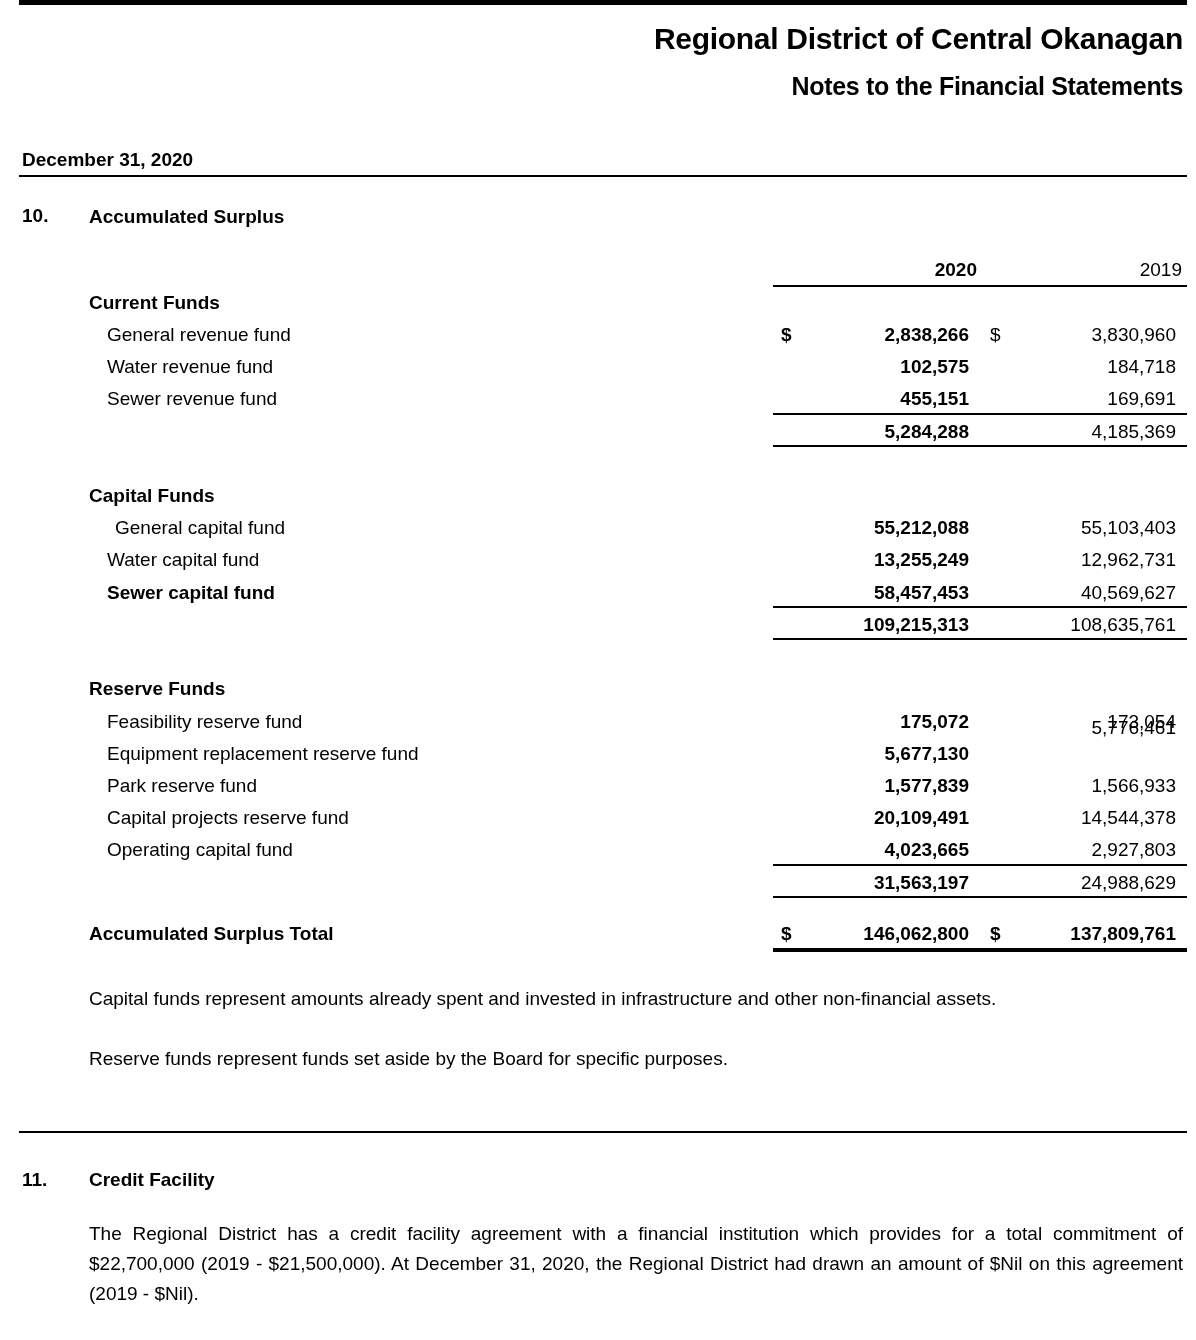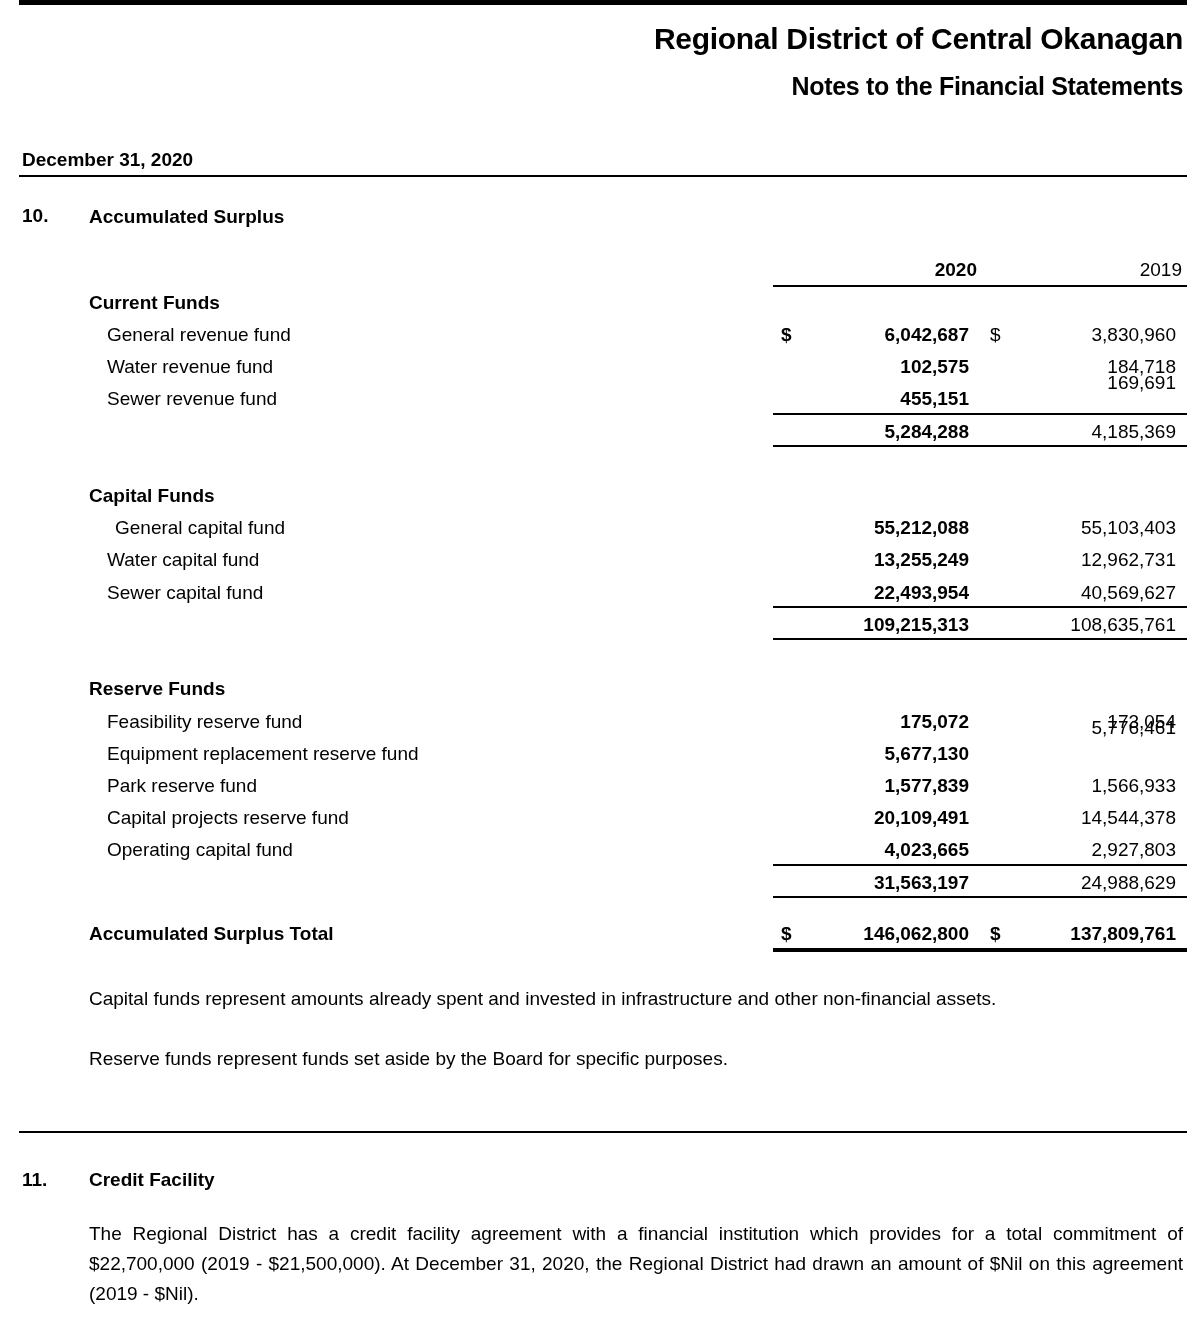--- a/index.html
+++ b/index.html
@@ -39,55 +39,55 @@
 <div class="abs note-head" style="top:206px;">Accumulated Surplus</div>
 
 <div class="abs yr20">2020</div>
 <div class="abs yr19">2019</div>
 <div class="rule" style="left:773px; top:285px; width:414px; height:2px;"></div>
 
 <div class="abs group-head" style="top:292px;">Current Funds</div>
 <div>
   <div class="abs row-label" style="top:324px;">General revenue fund</div>
   <div class="abs cur b" style="left:781px; top:324px;">$</div>
-  <div class="abs v20" style="top:324px;">6,042,687</div>
+  <div class="abs v20" style="top:324px;">2,838,266</div>
   <div class="abs cur" style="left:990px; top:324px;">$</div>
   <div class="abs v19" style="top:324px;">3,830,960</div>
 </div>
 <div>
   <div class="abs row-label" style="top:356px;">Water revenue fund</div>
   <div class="abs v20" style="top:356px;">102,575</div>
   <div class="abs v19" style="top:356px;">184,718</div>
 </div>
 <div>
   <div class="abs row-label" style="top:388px;">Sewer revenue fund</div>
   <div class="abs v20" style="top:388px;">455,151</div>
-  <div class="abs v19" style="top:372px;text-align:center;">169,691</div>
+  <div class="abs v19" style="top:388px;text-align:center;">169,691</div>
 </div>
 <div class="rule" style="left:773px; top:413px; width:414px; height:2px;"></div>
 <div>
   <div class="abs v20" style="top:421px;">5,284,288</div>
   <div class="abs v19" style="top:421px;">4,185,369</div>
 </div>
 <div class="rule" style="left:773px; top:445px; width:414px; height:2px;"></div>
 
 <div class="abs group-head" style="top:485px;">Capital Funds</div>
 <div>
   <div class="abs row-label" style="top:517px;margin-left:8px;">General capital fund</div>
   <div class="abs v20" style="top:517px;">55,212,088</div>
   <div class="abs v19" style="top:517px;">55,103,403</div>
 </div>
 <div>
   <div class="abs row-label" style="top:549px;">Water capital fund</div>
   <div class="abs v20" style="top:549px;">13,255,249</div>
   <div class="abs v19" style="top:549px;">12,962,731</div>
 </div>
 <div>
-  <div class="abs row-label" style="top:582px;">Sewer capital fund</div>
-  <div class="abs v20" style="top:582px;">22,493,954</div>
+  <div class="abs row-label" style="top:582px;font-weight:bold;">Sewer capital fund</div>
+  <div class="abs v20" style="top:582px;">58,457,453</div>
   <div class="abs v19" style="top:582px;">40,569,627</div>
 </div>
 <div class="rule" style="left:773px; top:606px; width:414px; height:2px;"></div>
 <div>
   <div class="abs v20" style="top:614px;">109,215,313</div>
   <div class="abs v19" style="top:614px;">108,635,761</div>
 </div>
 <div class="rule" style="left:773px; top:638px; width:414px; height:2px;"></div>
 
 <div class="abs group-head" style="top:678px;">Reserve Funds</div>

